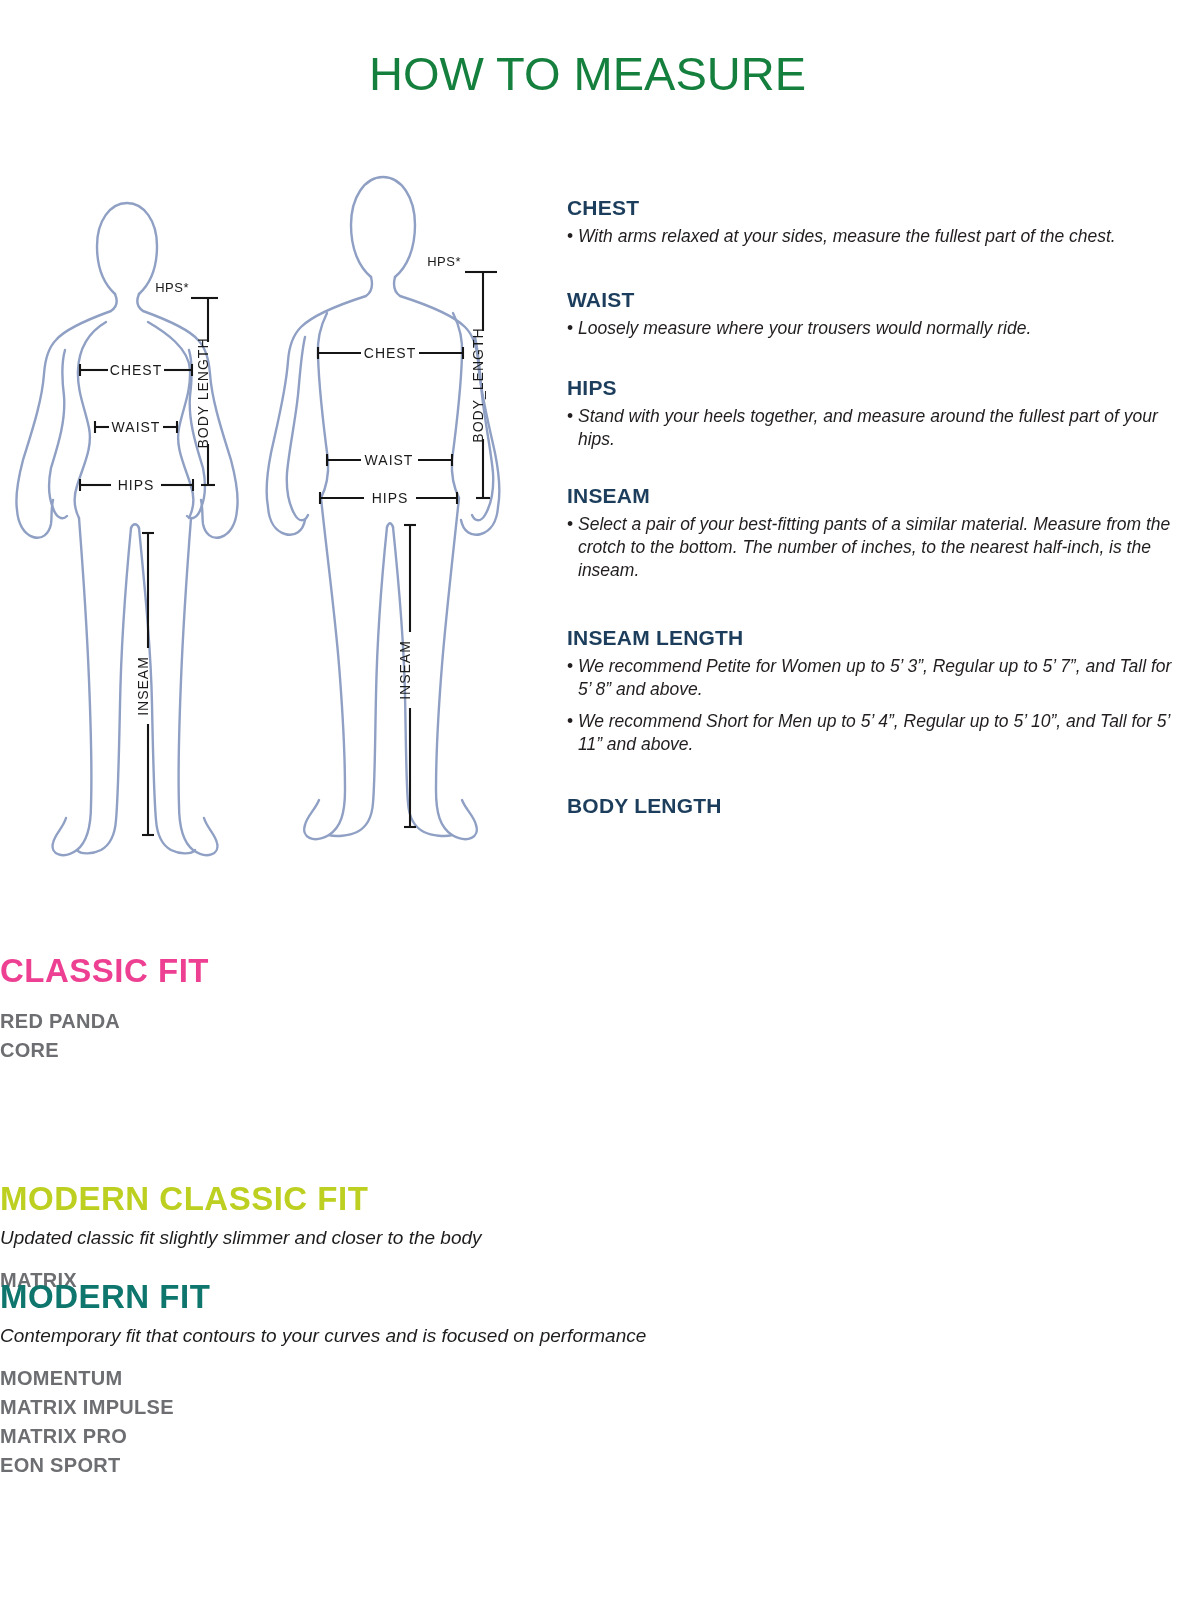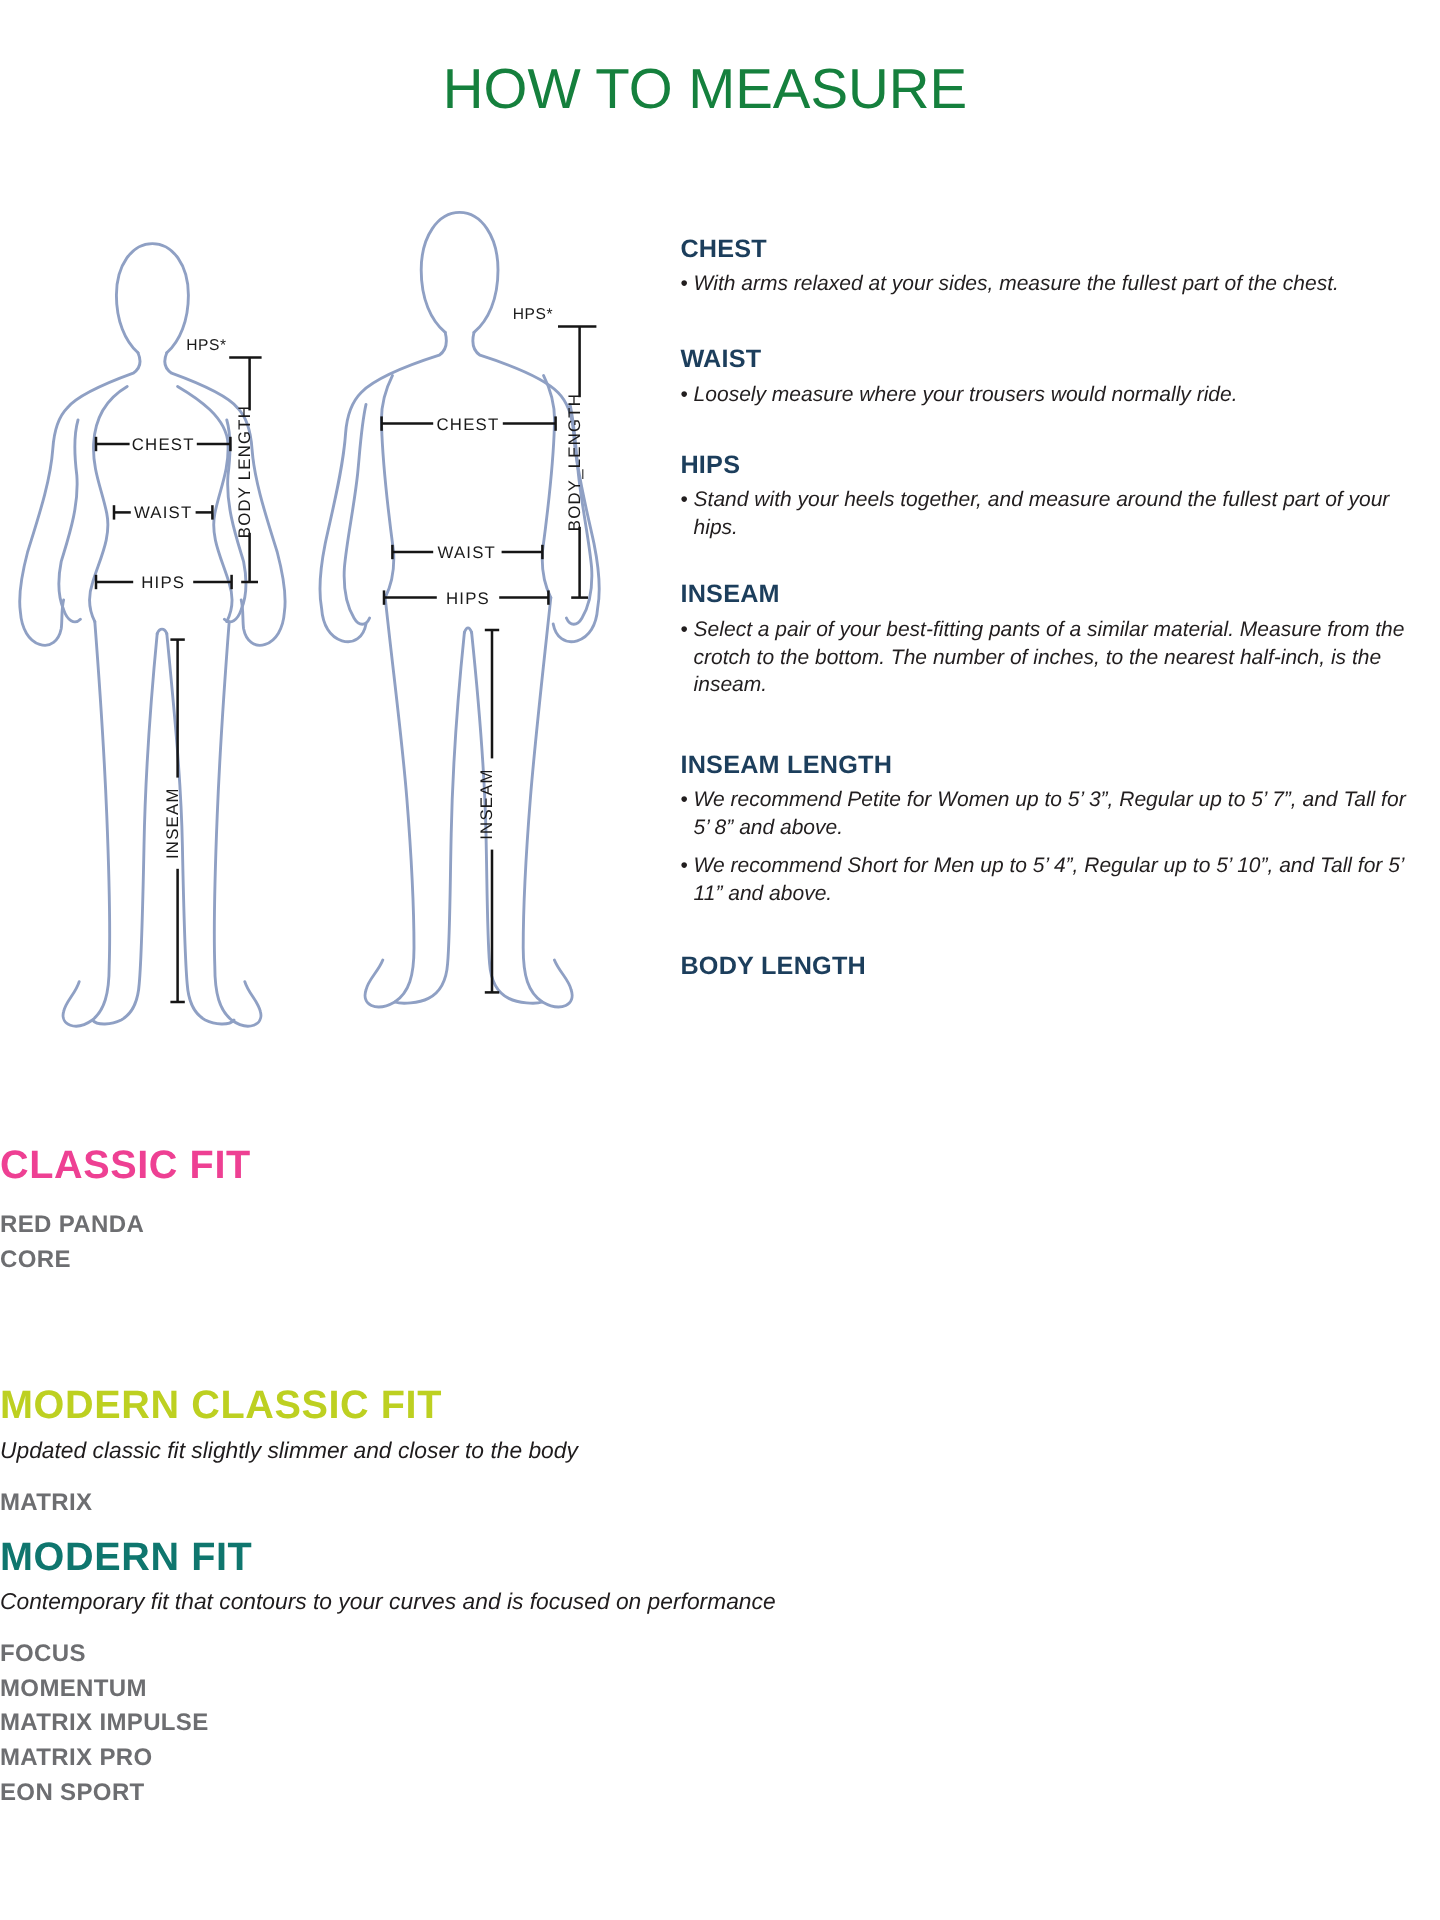--- a/index.html
+++ b/index.html
@@ -179,33 +179,32 @@
   </div>
 
   <div class="fitblock" style="top:952px">
     <h2 style="color: rgb(238, 64, 147);">CLASSIC FIT</h2>
     <ul>
       <li>RED PANDA</li>
       <li>CORE</li>
     </ul>
   </div>
 
-  <div class="fitblock" style="top:1152px">
+  <div class="fitblock" style="top:1180px">
     <h2 style="color: rgb(189, 208, 33);">MODERN CLASSIC FIT</h2>
     <p class="fitdesc">Updated classic fit slightly slimmer and closer to the body</p>
     <ul>
       <li>MATRIX</li>
     </ul>
   </div>
 
   <div class="fitblock" style="top:1278px">
     <h2 style="color: #0f766e;">MODERN FIT</h2>
     <p class="fitdesc">Contemporary fit that contours to your curves and is focused on performance</p>
     <ul>
-      <li>FOCUS</li>
       <li>MOMENTUM</li>
       <li>MATRIX IMPULSE</li>
       <li>MATRIX PRO</li>
       <li>EON SPORT</li>
     </ul>
   </div>
 
 </div>
 
 </body></html>

